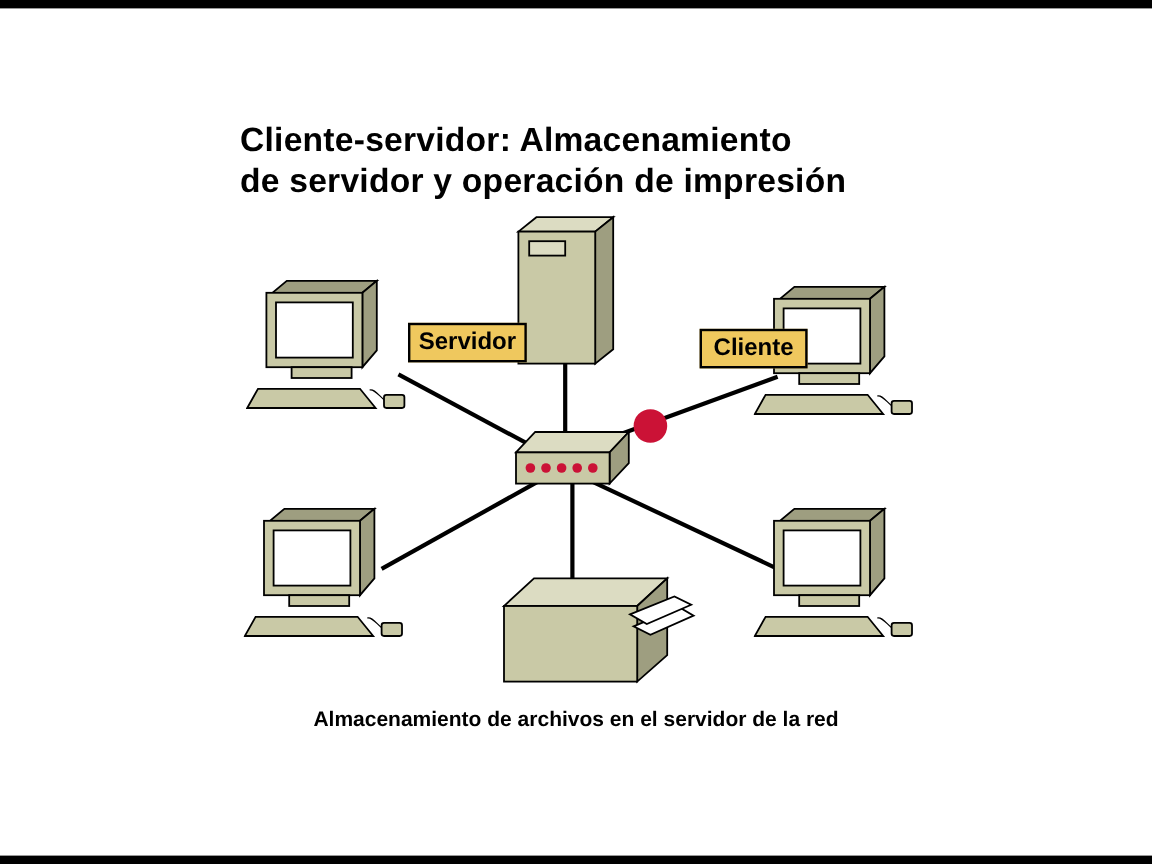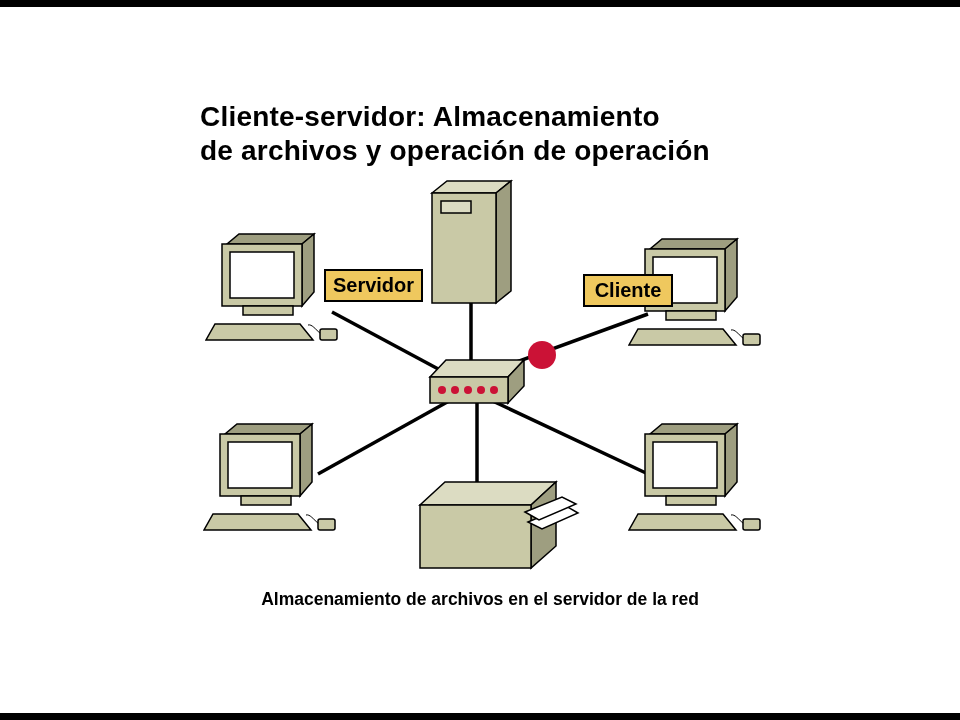--- a/index.html
+++ b/index.html
@@ -25,21 +25,21 @@
     white-space:pre-line;letter-spacing:0.2px;
   }
   .diagram-svg{position:absolute;left:0;top:0;}
   .tag-label{
     position:absolute;height:33px;
     background:var(--label-bg);
     border:2px solid #000;
     display:flex;align-items:center;justify-content:center;
     font-size:20px;font-weight:bold;color:#000;
   }
-  .tag-server{left:324px;top:269px;width:99px;}
+  .tag-server{left:340px;top:269px;width:99px;}
   .tag-client{left:545px;top:274px;width:90px;margin-left:38px;}
   .caption{
     position:absolute;left:0;top:589px;width:960px;
     text-align:center;font-size:17.5px;font-weight:bold;color:#000;
   }
   
   .fill-main{fill:var(--device-fill);stroke:#000;stroke-width:1.5;}
   .fill-side{fill:var(--device-side);stroke:#000;stroke-width:1.5;}
   .fill-light{fill:var(--device-light);stroke:#000;stroke-width:1.5;}
   .fill-white{fill:#ffffff;stroke:#000;stroke-width:1.5;}
@@ -48,21 +48,21 @@
   .marker{fill:var(--marker-red);stroke:none;}
   .cable{fill:none;stroke:#000;stroke-width:1;}
 </style>
 </head>
 <body>
 
 <div class="edge-bar top"></div>
 <div class="edge-bar bottom"></div>
 
 <div class="slide-title">Cliente-servidor: Almacenamiento
-de archivos y operación de operación</div>
+de servidor y operación de impresión</div>
 
 <svg class="diagram-svg" width="960" height="720" viewBox="0 0 960 720">
   <defs>
     <symbol id="client-pc" viewBox="0 0 140 125">
 
       <polygon class="fill-side" points="22,14 97,14 109,4 34,4"></polygon>
       <polygon class="fill-side" points="97,14 109,4 109,62 97,76"></polygon>
       <rect class="fill-main" x="17" y="14" width="80" height="62"></rect>
       <rect class="fill-white" x="25" y="22" width="64" height="46"></rect>
 

